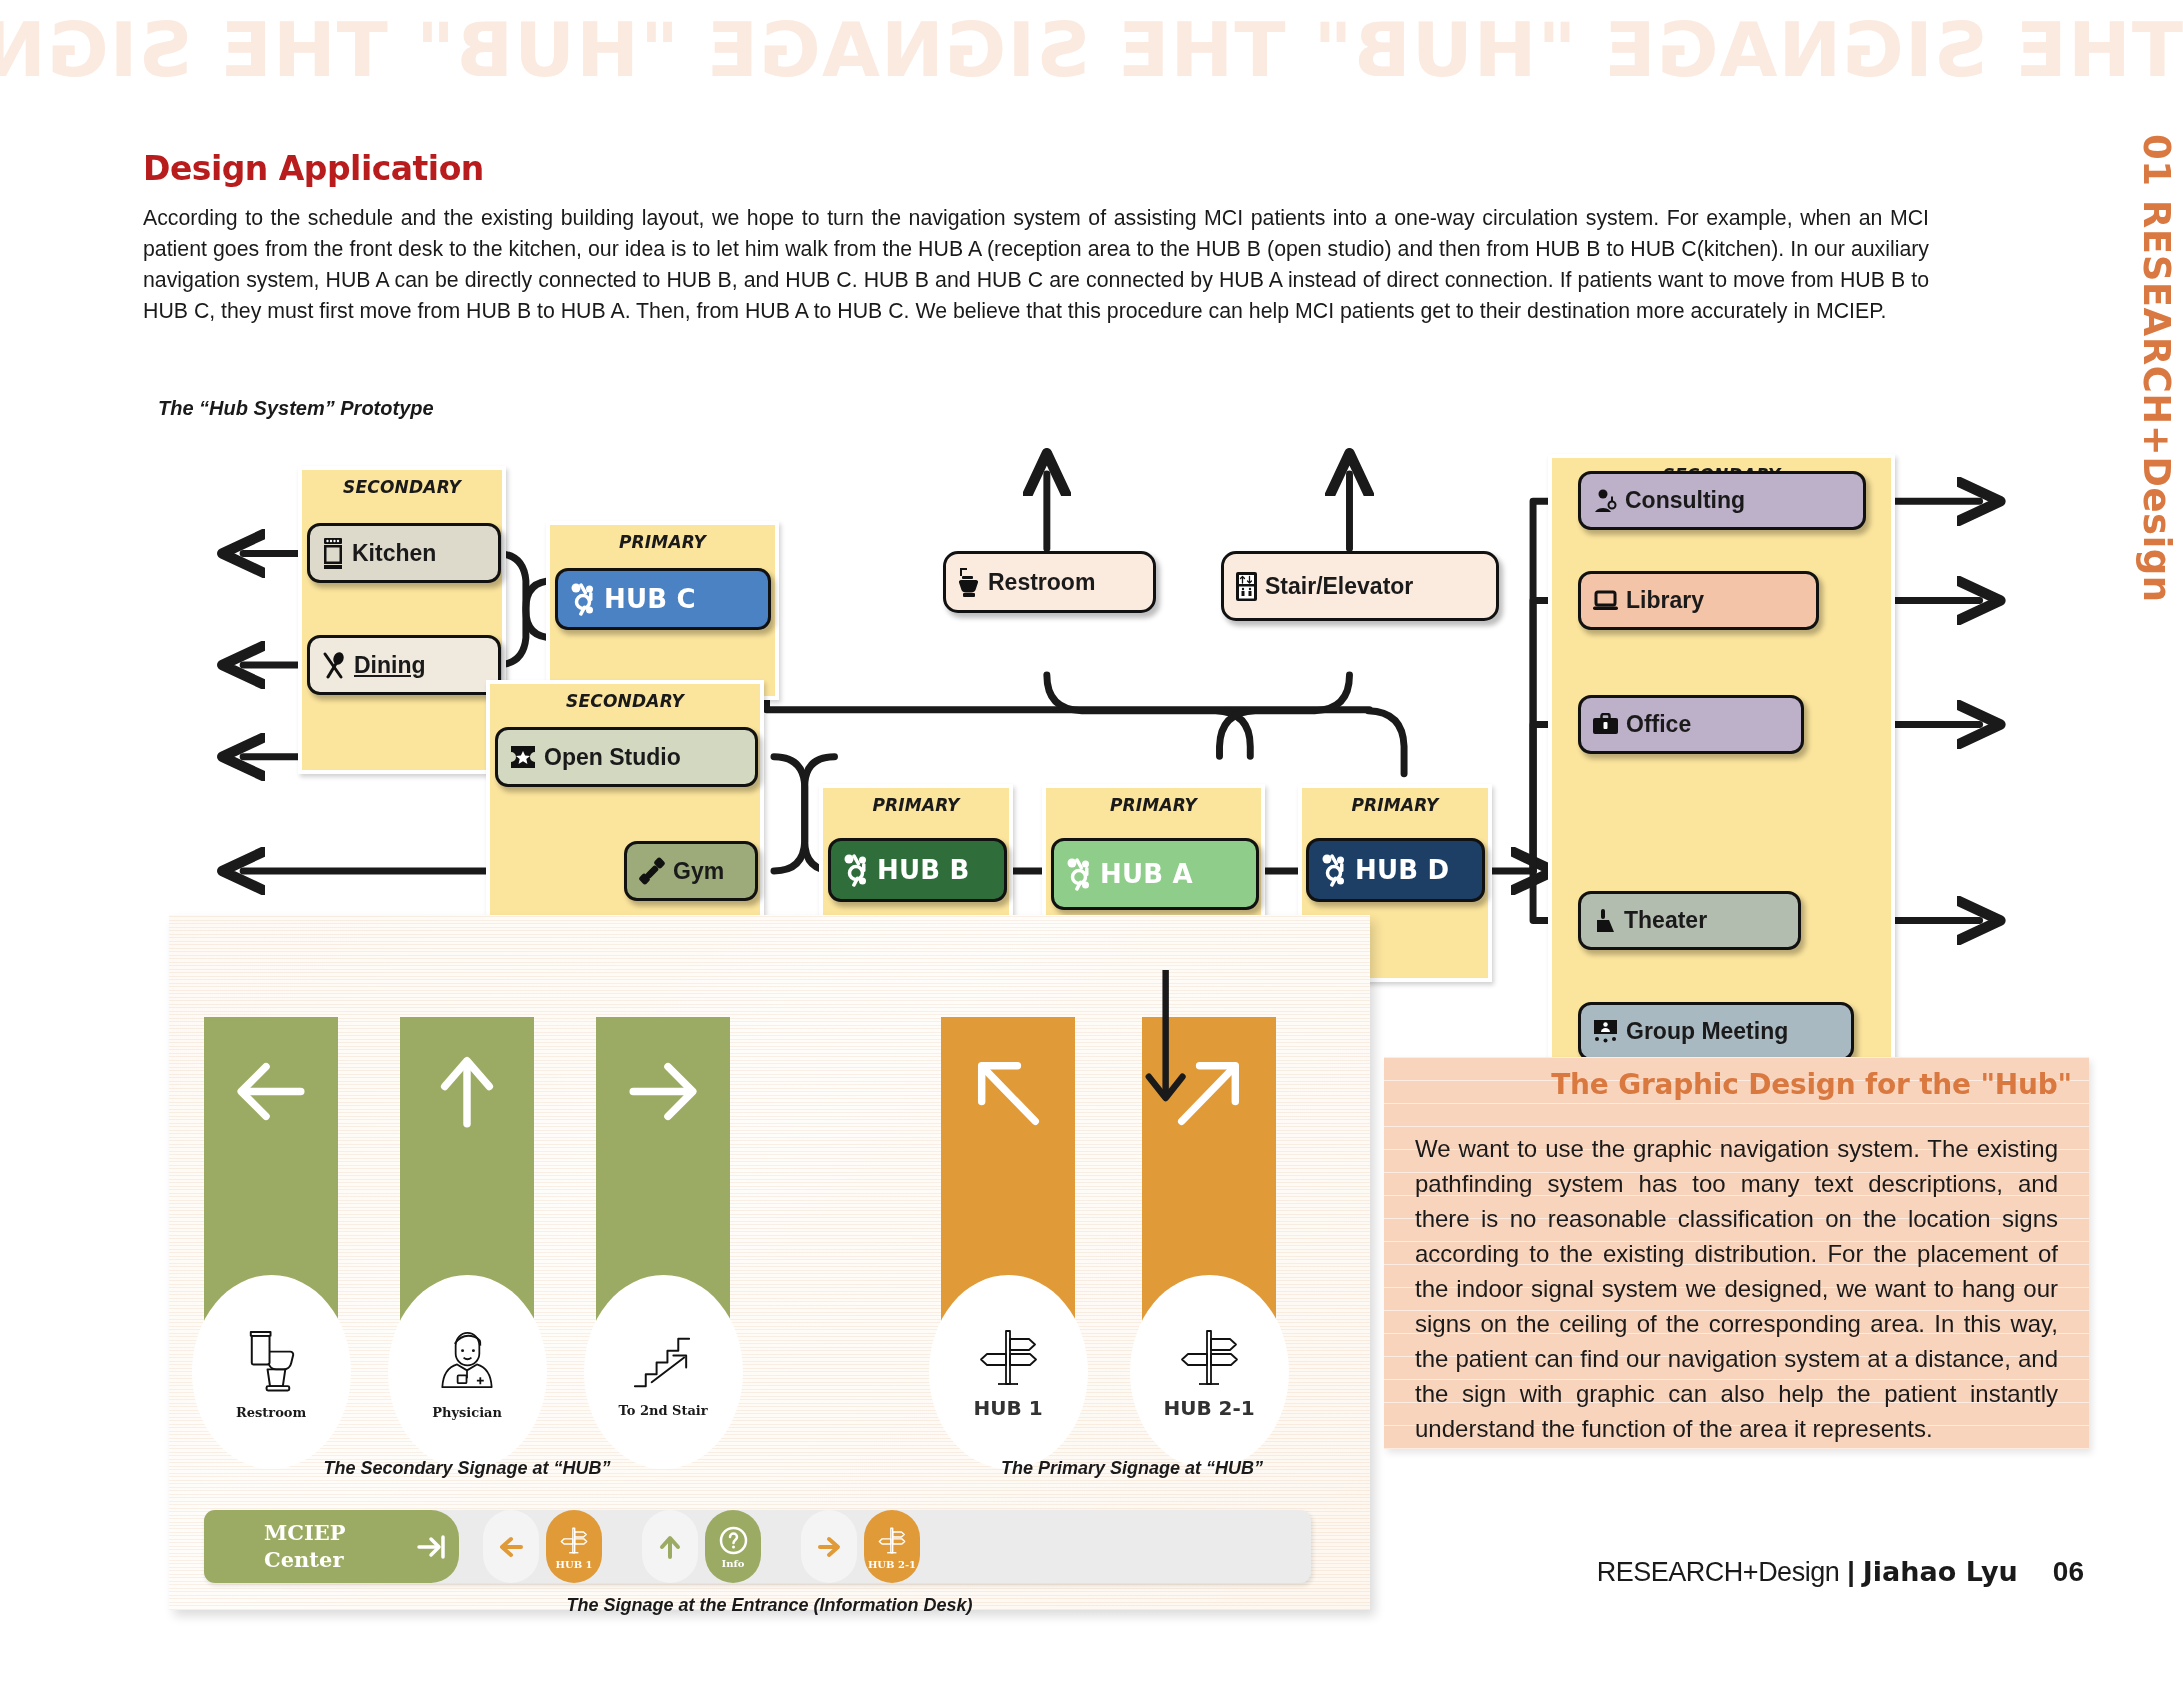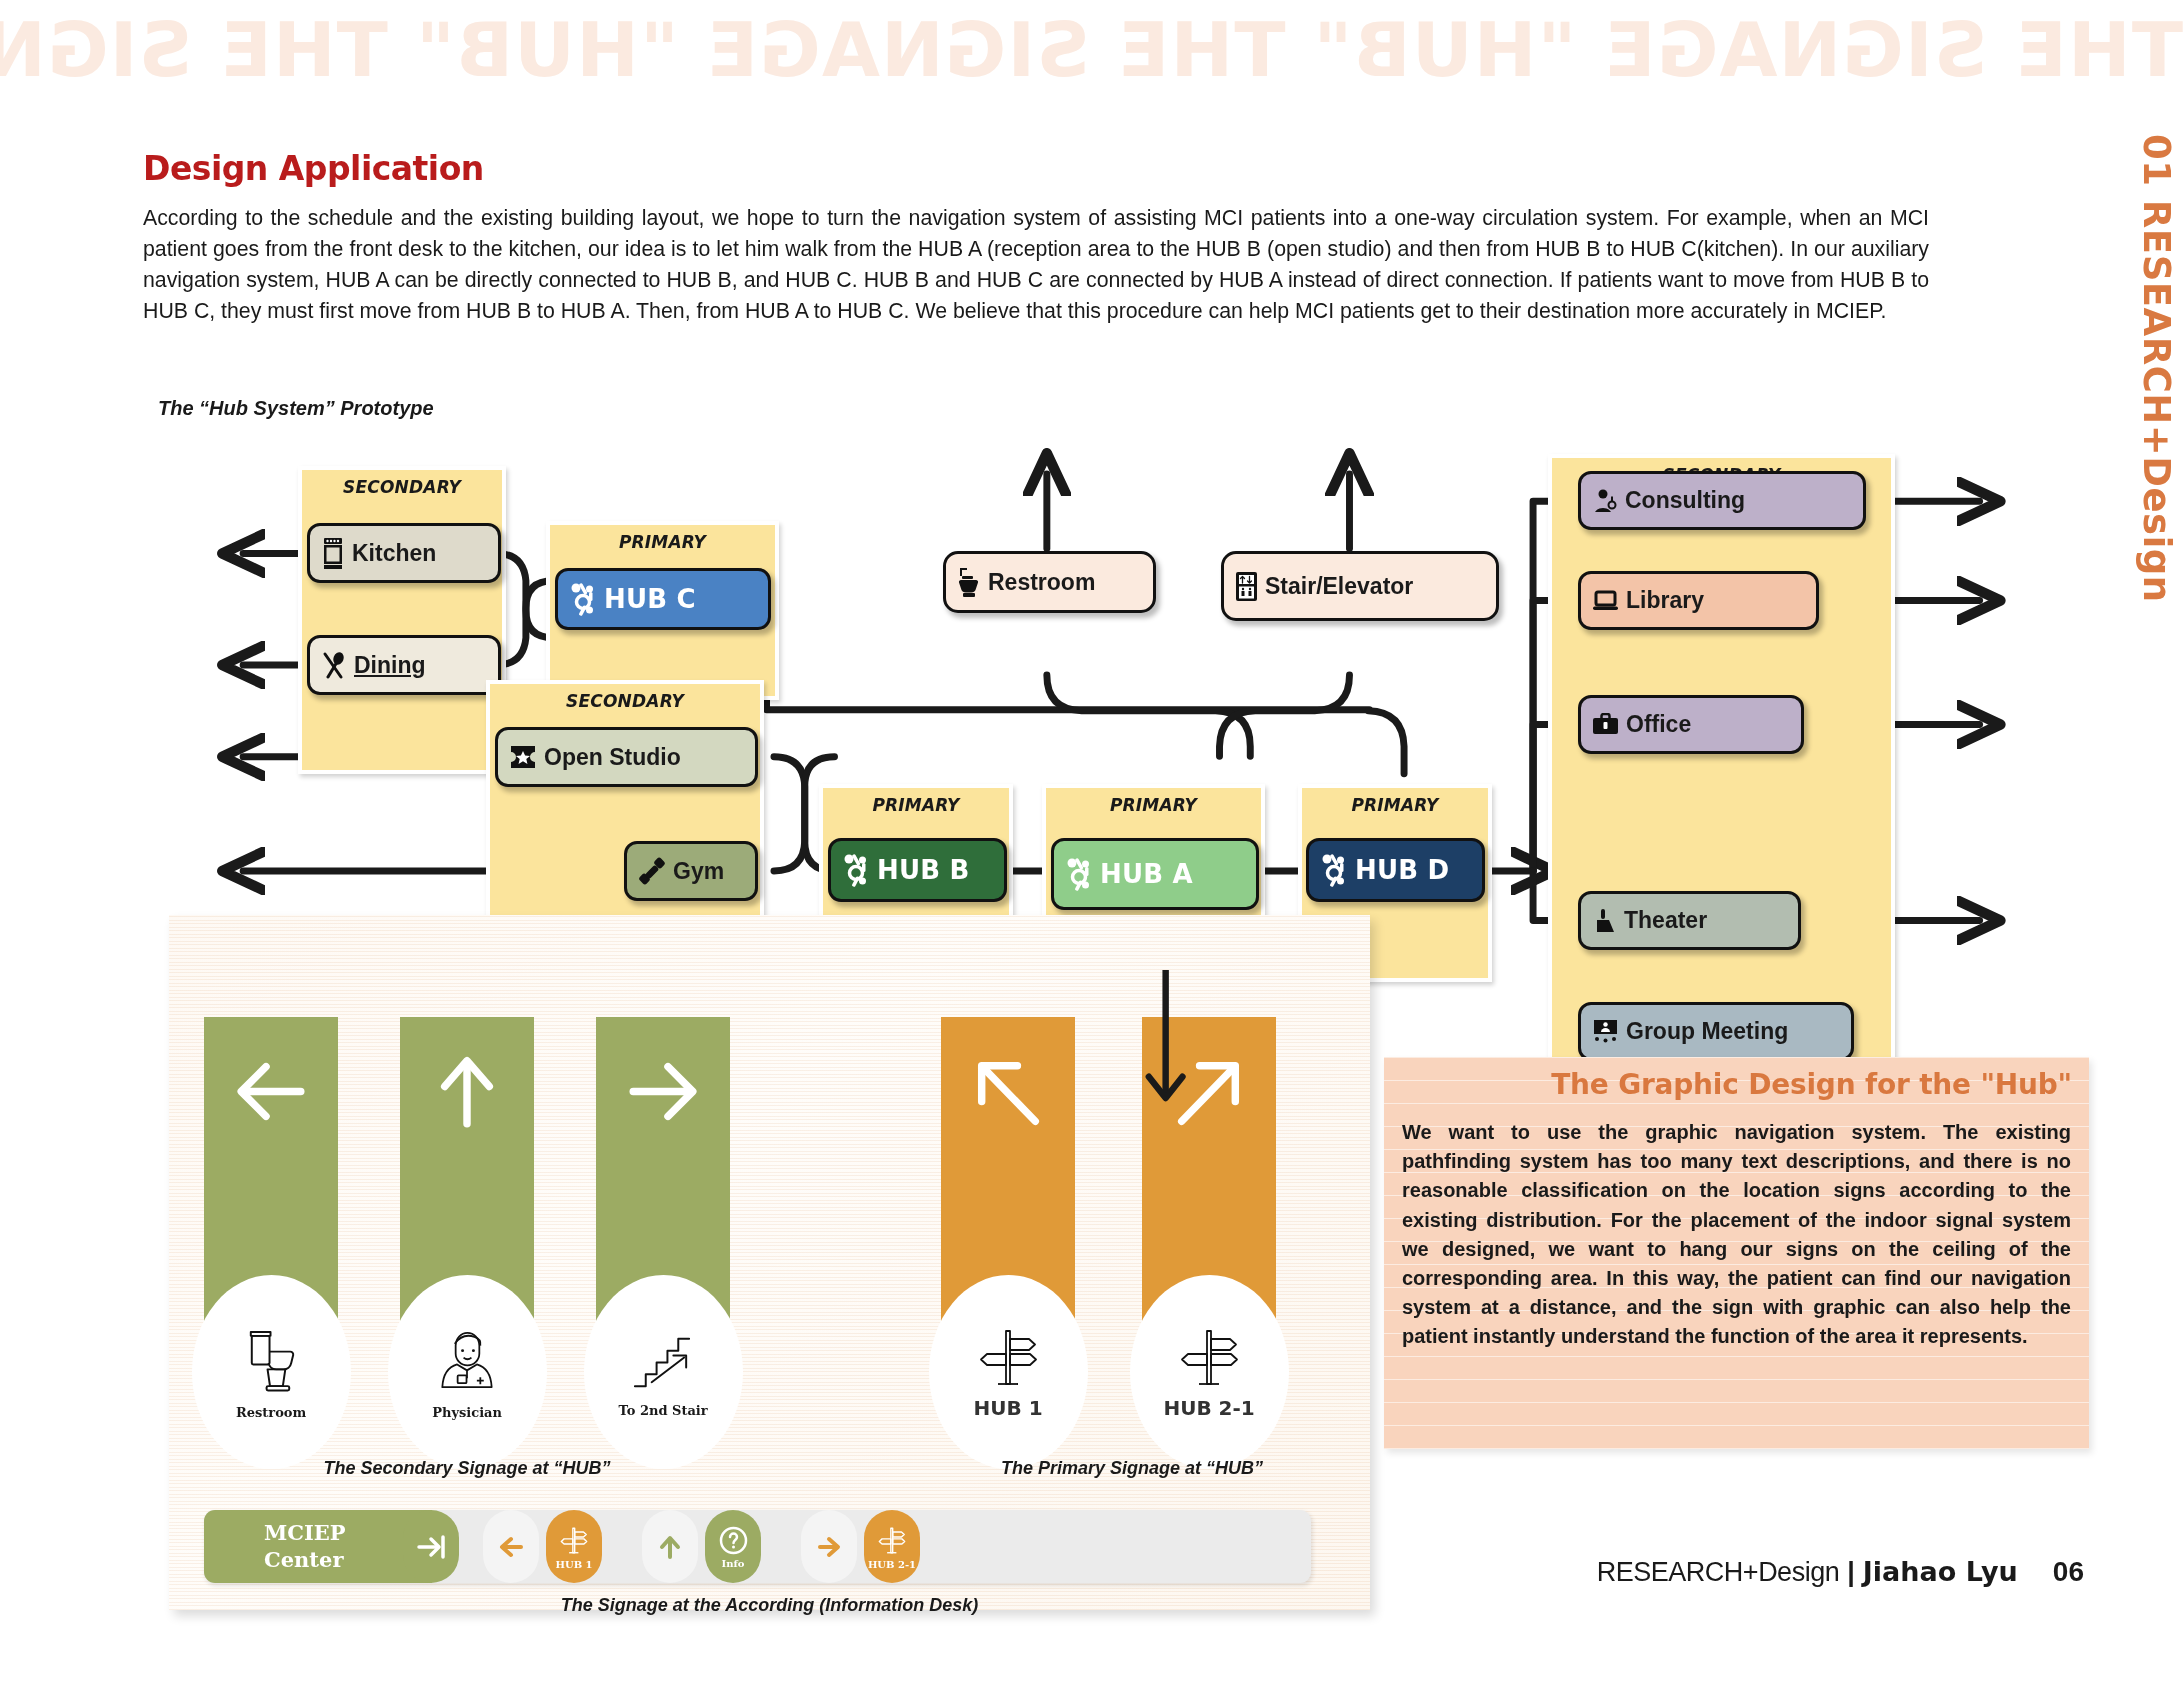--- a/index.html
+++ b/index.html
@@ -121,22 +121,22 @@
       repeating-linear-gradient(0deg, rgba(255,255,255,.55) 0 1px, rgba(0,0,0,0) 1px 23px),
       #f9d4bd;
     box-shadow:3px 4px 7px rgba(0,0,0,.10);
   }
   #pinkpanel h3{
     margin:0;padding:11px 17px 4px 0;text-align:right;
     font-size:28px;font-weight:900;color:#d9783f;
     font-family:"DejaVu Sans", sans-serif;letter-spacing:-0.2px;
   }
   #pinkpanel p{
-    margin:0;padding:13px 18px 0 18px;
-    font-size:20px;line-height:1.46;text-align:justify;font-weight:700;
+    margin:13px;padding:13px 18px 0 18px;
+    font-size:24px;line-height:1.46;text-align:justify;font-weight:400;
   }
   
   #footer{
     position:absolute;right:99px;top:1556px;
     display:flex;align-items:baseline;gap:0;
     font-size:27px;
   }
   #footer .fl{font-weight:400;letter-spacing:-0.5px;}
   #footer .bar{margin:0 8px;font-weight:700;}
   #footer .fn{font-weight:900;font-family:"DejaVu Sans", sans-serif;}
@@ -644,21 +644,21 @@
             <path d="M68,28 h38 l12,11 -12,11 h-38 z"></path>
           <path d="M60,58 h-38 l-12,11 12,11 h38 z"></path>
             <path d="M68,58 h40 l12,11 -12,11 h-40 z"></path>
           <path d="M44,118 h40"></path>
         </g>
       </svg>
       <span class="t" style="color:#fff;">HUB 2-1</span>
     </div>
   </div>
 
-  <div class="sig-caption" style="left:0;top:680px;width:1201px;">The Signage at the According (Information Desk)</div>
+  <div class="sig-caption" style="left:0;top:680px;width:1201px;">The Signage at the Entrance (Information Desk)</div>
 </div>
 
 <svg style="position:absolute;left:1131px;top:970px;" width="99" height="159" viewBox="0 0 200 320">
   <g stroke="#1a1a1a" stroke-width="13" fill="none" stroke-linecap="round" stroke-linejoin="round">
     <path d="M70,0 L70,250"></path>
       <path d="M36,215 L70,258 L104,215"></path>
   </g>
 </svg>
 
 <div id="pinkpanel">

